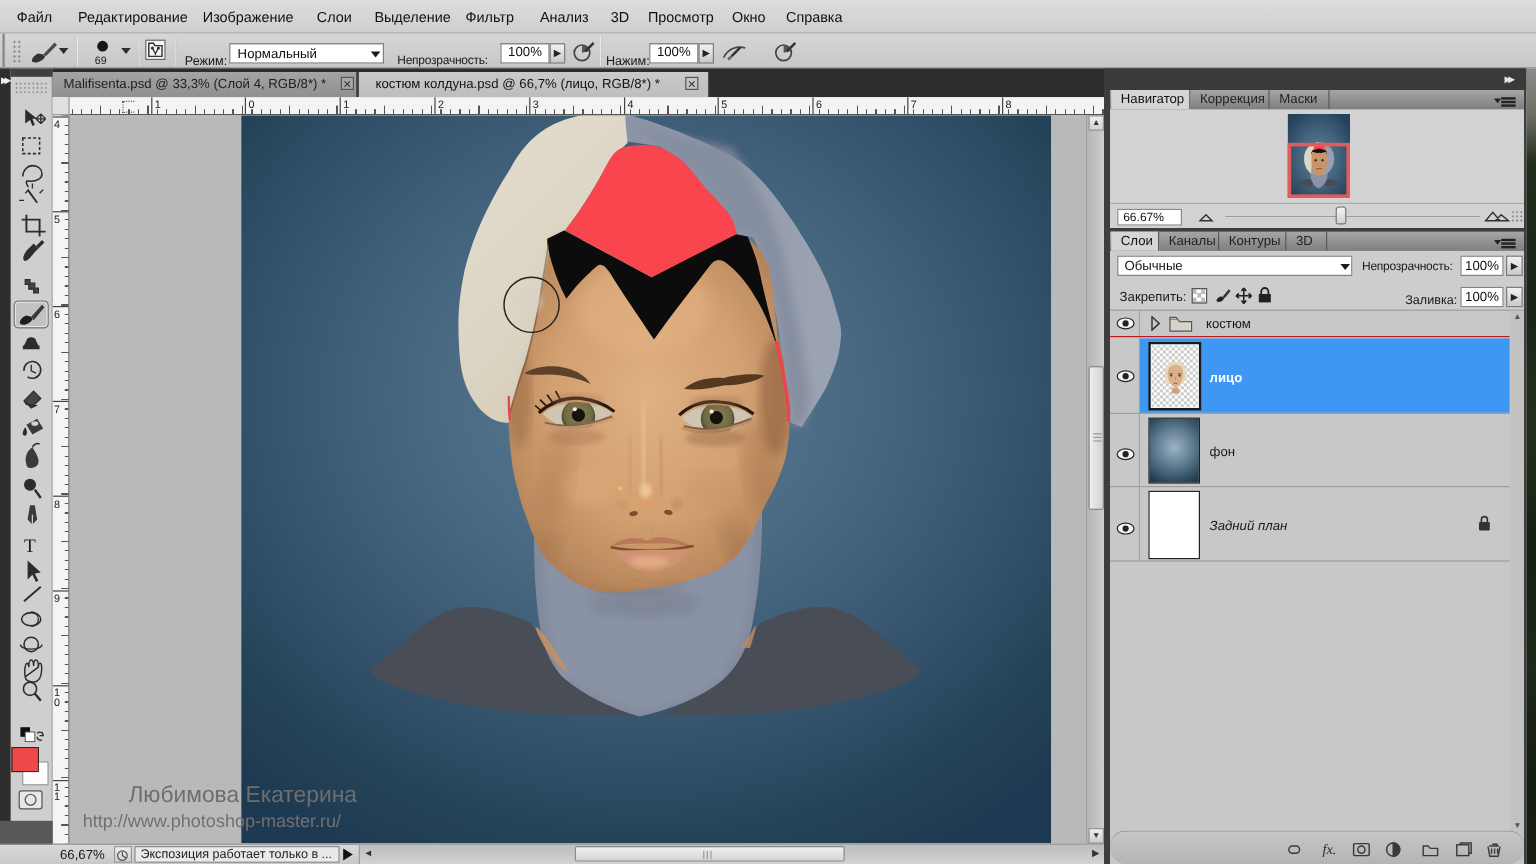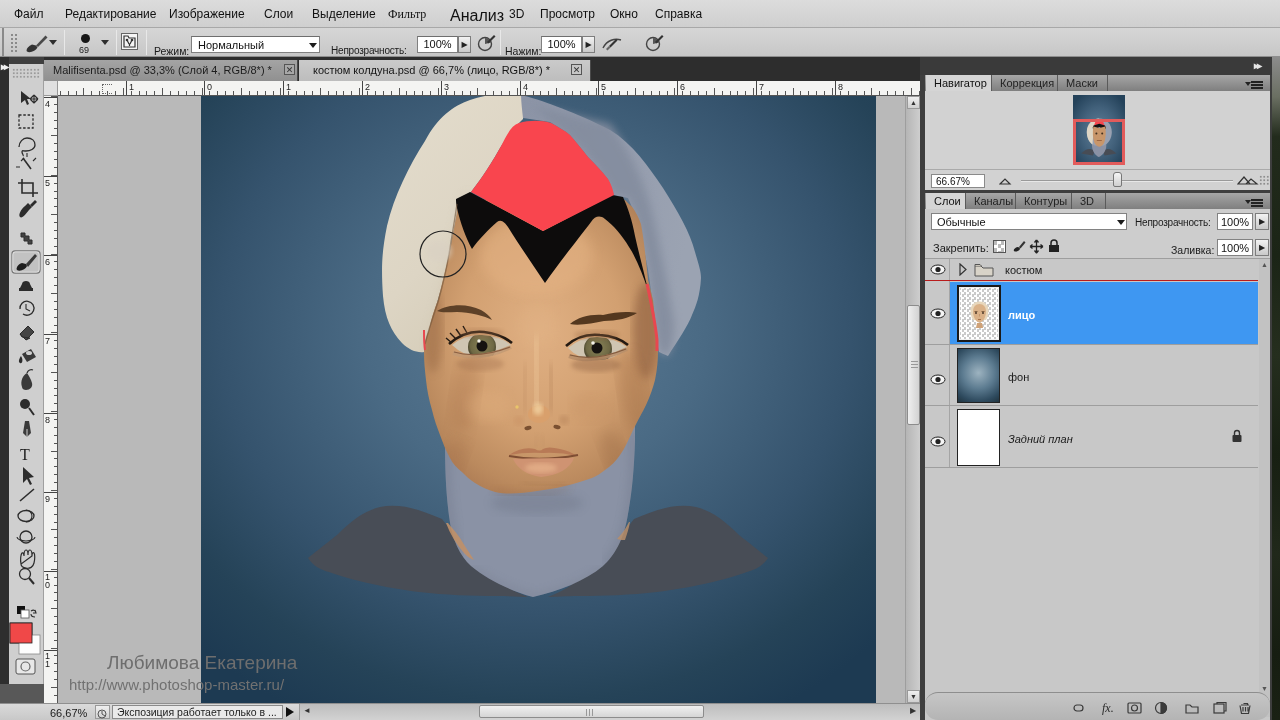--- a/index.html
+++ b/index.html
@@ -12,22 +12,22 @@
 </style></head>
 <body>
 <div id="app">
 
 <div class="abs" id="menubar" style="left:0;top:0;width:1280px;height:28px;background:linear-gradient(#dcdcdc,#cfcfcf);border-bottom:1px solid #a8a8a8;">
   <span class="abs" style="left:14px;top:7px;font-size:12px;color:#111;">Файл</span>
   <span class="abs" style="left:65px;top:7px;font-size:12px;color:#111;">Редактирование</span>
   <span class="abs" style="left:169px;top:7px;font-size:12px;color:#111;">Изображение</span>
   <span class="abs" style="left:264px;top:7px;font-size:12px;color:#111;">Слои</span>
   <span class="abs" style="left:312px;top:7px;font-size:12px;color:#111;">Выделение</span>
-  <span class="abs" style="left:388px;top:7px;font-size:12px;color:#111;font-family:Liberation Serif, serif;">Фильтр</span>
-  <span class="abs" style="left:450px;top:7px;font-size:16px;color:#111;">Анализ</span>
+  <span class="abs" style="left:388px;top:7px;font-size:12px;color:#111;">Фильтр</span>
+  <span class="abs" style="left:450px;top:7px;font-size:12px;color:#111;">Анализ</span>
   <span class="abs" style="left:509px;top:7px;font-size:12px;color:#111;">3D</span>
   <span class="abs" style="left:540px;top:7px;font-size:12px;color:#111;">Просмотр</span>
   <span class="abs" style="left:610px;top:7px;font-size:12px;color:#111;">Окно</span>
   <span class="abs" style="left:655px;top:7px;font-size:12px;color:#111;">Справка</span>
 </div>
 
 <div class="abs" id="optbar" style="left:0;top:28px;width:1280px;height:29px;background:linear-gradient(#d6d6d6,#c7c7c7);border-bottom:1px solid #8e8e8e;">
   <div class="abs" style="left:2px;top:0;width:2px;height:28px;background:#8a8a8a;"></div>
   <div class="abs" style="left:10px;top:5px;width:8px;height:19px;background-image:radial-gradient(circle,#8a8a8a 0.9px,transparent 1.1px);background-size:4px 4px;"></div>
 

